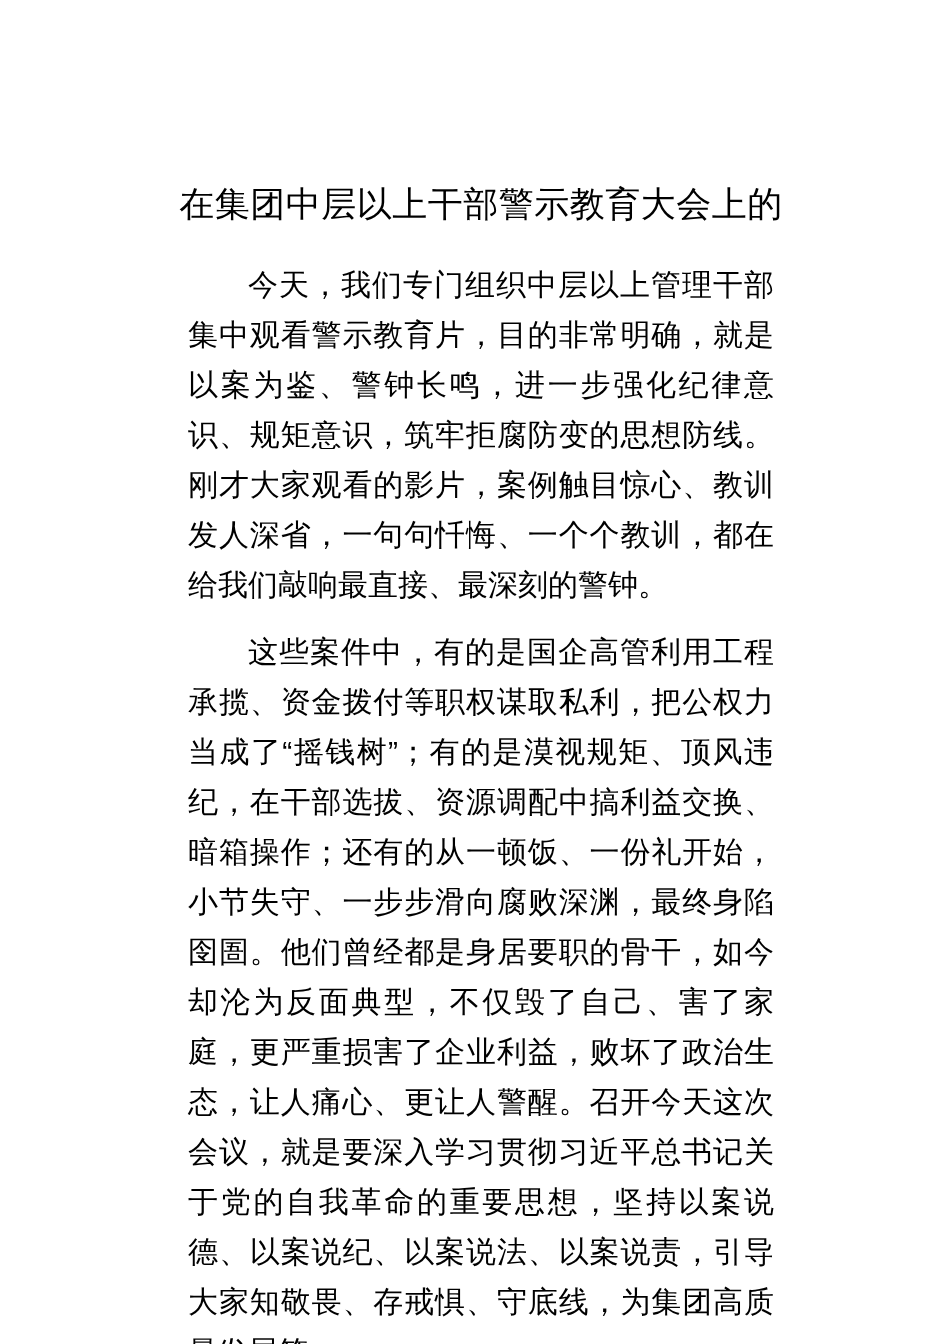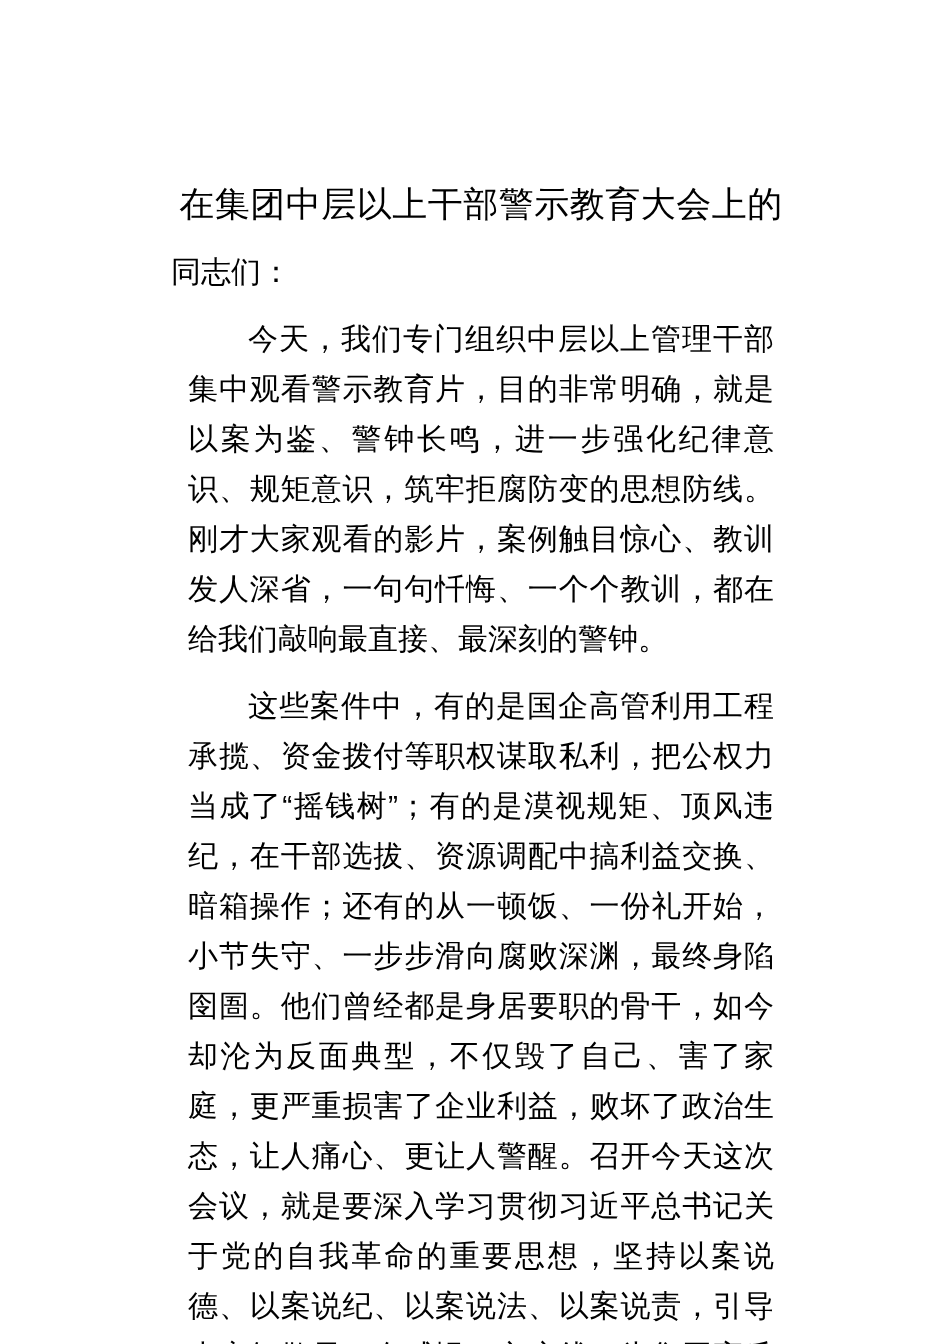--- a/index.html
+++ b/index.html
@@ -50,21 +50,20 @@
 <body>
 
 <div class="page">
   <div class="content">
 
     <div class="doc-title">
       <div class="title-line">在集团中层以上干部警示教育大会上的</div>
     </div>
 
     <div class="body-text">
-      <p class="salutation">同志们：</p>
 
       <p class="para">今天，我们专门组织中层以上管理干部集中观看警示教育片，目的非常明确，就是以案为鉴、警钟长鸣，进一步强化纪律意识、规矩意识，筑牢拒腐防变的思想防线。刚才大家观看的影片，案例触目惊心、教训发人深省，一句句忏悔、一个个教训，都在给我们敲响最直接、最深刻的警钟。</p>
 
       <p class="para">这些案件中，有的是国企高管利用工程承揽、资金拨付等职权谋取私利，把公权力当成了“摇钱树”；有的是漠视规矩、顶风违纪，在干部选拔、资源调配中搞利益交换、暗箱操作；还有的从一顿饭、一份礼开始，小节失守、一步步滑向腐败深渊，最终身陷囹圄。他们曾经都是身居要职的骨干，如今却沦为反面典型，不仅毁了自己、害了家庭，更严重损害了企业利益，败坏了政治生态，让人痛心、更让人警醒。召开今天这次会议，就是要深入学习贯彻习近平总书记关于党的自我革命的重要思想，坚持以案说德、以案说纪、以案说法、以案说责，引导大家知敬畏、存戒惧、守底线，为集团高质量发展筑</p>
     </div>
 
   </div>
 </div>
 
 </body></html>

